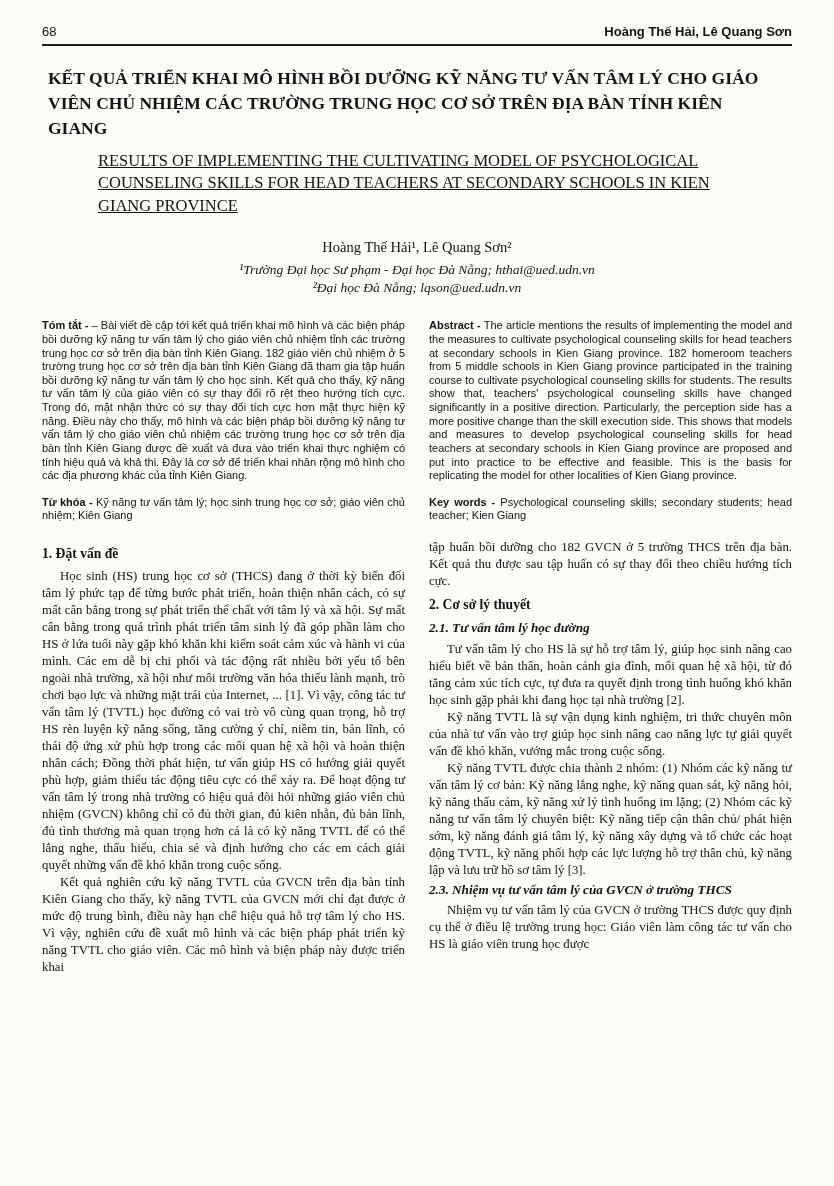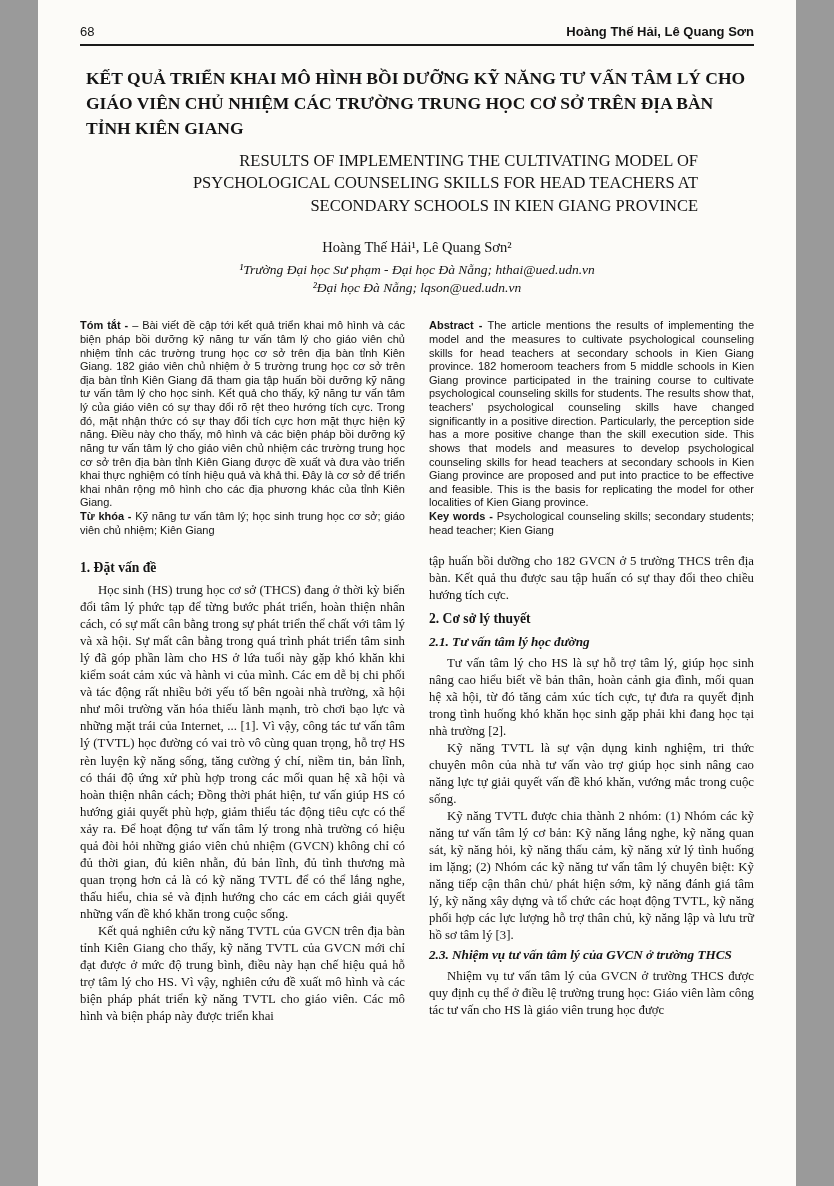--- a/index.html
+++ b/index.html
@@ -1,52 +1,52 @@
 <!DOCTYPE html>
 <html><head>
 <meta charset="utf-8">
 <style>
   * { margin:0; padding:0; box-sizing:border-box; }
   html,body { background:#9a9a9a; }
   .page {
-    width:758px; height:1186px; margin:0 auto;
+    width:834px; height:1186px; margin:0 auto;
     background:#fcfbf8; color:#141414;
     padding:24px 42px 16px 42px;
     font-family:"Liberation Serif", serif;
     overflow:hidden; position:relative;
   }
   .running-head {
     display:flex; justify-content:space-between; align-items:flex-end;
     font-family:"Liberation Sans", sans-serif; font-size:13px;
     padding-bottom:5px;
   }
   .running-head .authors-right { font-weight:bold; }
   .head-rule { border:none; border-top:2px solid #1a1a1a; margin:0 0 20px 0; }
 
   .title-vi {
     font-size:17.5px; font-weight:bold;
     line-height:1.42; margin:6px 6px 2px 6px;
   }
   .title-en {
-    text-align:right; font-size:16.5px; font-weight:normal;
-    line-height:1.38; margin:9px 56px 0 56px;
+    text-align:left; font-size:16.5px; font-weight:normal;
+    line-height:1.38; margin:9px 56px 0 56px;text-decoration:underline;
   }
   .author-names { text-align:center; font-weight:normal; font-size:14.5px; margin-top:21px; }
   .affil { text-align:center; font-style:italic; font-size:13.5px; line-height:1.35; }
   .affil.first { margin-top:5px; }
 
   .two-col { display:flex; gap:24px; }
   .abstract-row { margin-top:22px; }
   .abs-col {
     flex:1; min-width:0;
     font-family:"Liberation Sans", sans-serif;
     font-size:11px; line-height:1.24; text-align:justify;
   }
   .abs-label { font-weight:bold; }
-  .keywords { }
+  .keywords { margin-top:13px; }
 
   .body-row { margin-top:16px; }
   .col { flex:1; min-width:0; font-size:12.8px; line-height:1.33; text-align:justify;font-family:Liberation Serif, serif; }
   .sec-heading { font-size:13.6px; font-weight:bold; text-align:left; margin:6px 0 5px 0; }
   .subsec-heading { font-size:13.2px; font-weight:bold; font-style:italic; text-align:left; margin:2px 0 4px 0; }
   .bp { text-indent:18px; margin:0; }
   .noindent { text-indent:0; }
 </style>
 </head>
 <body>

